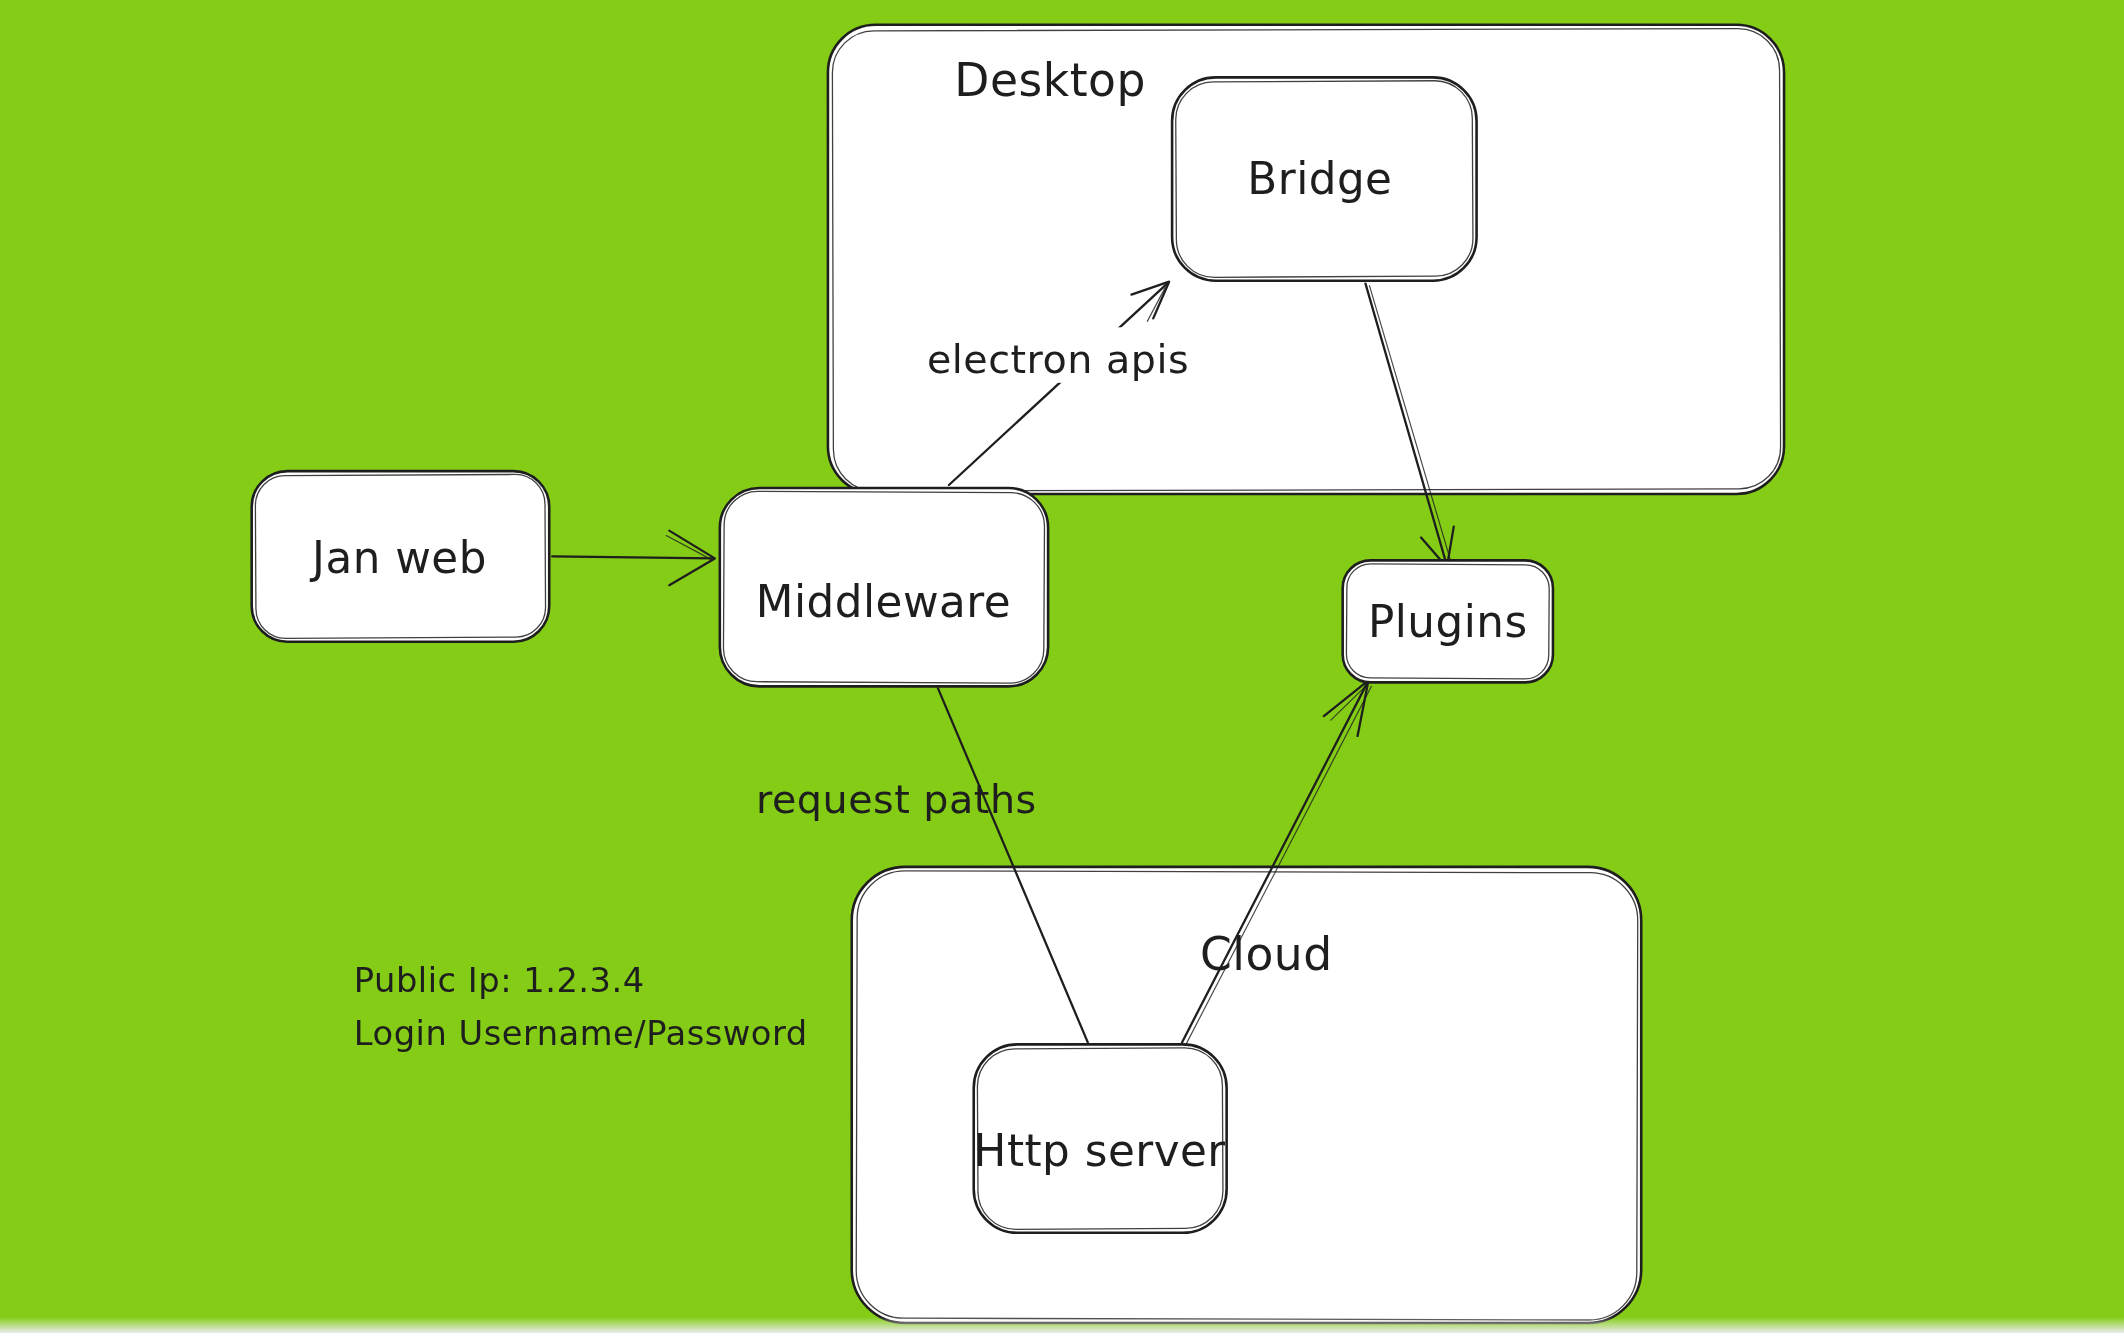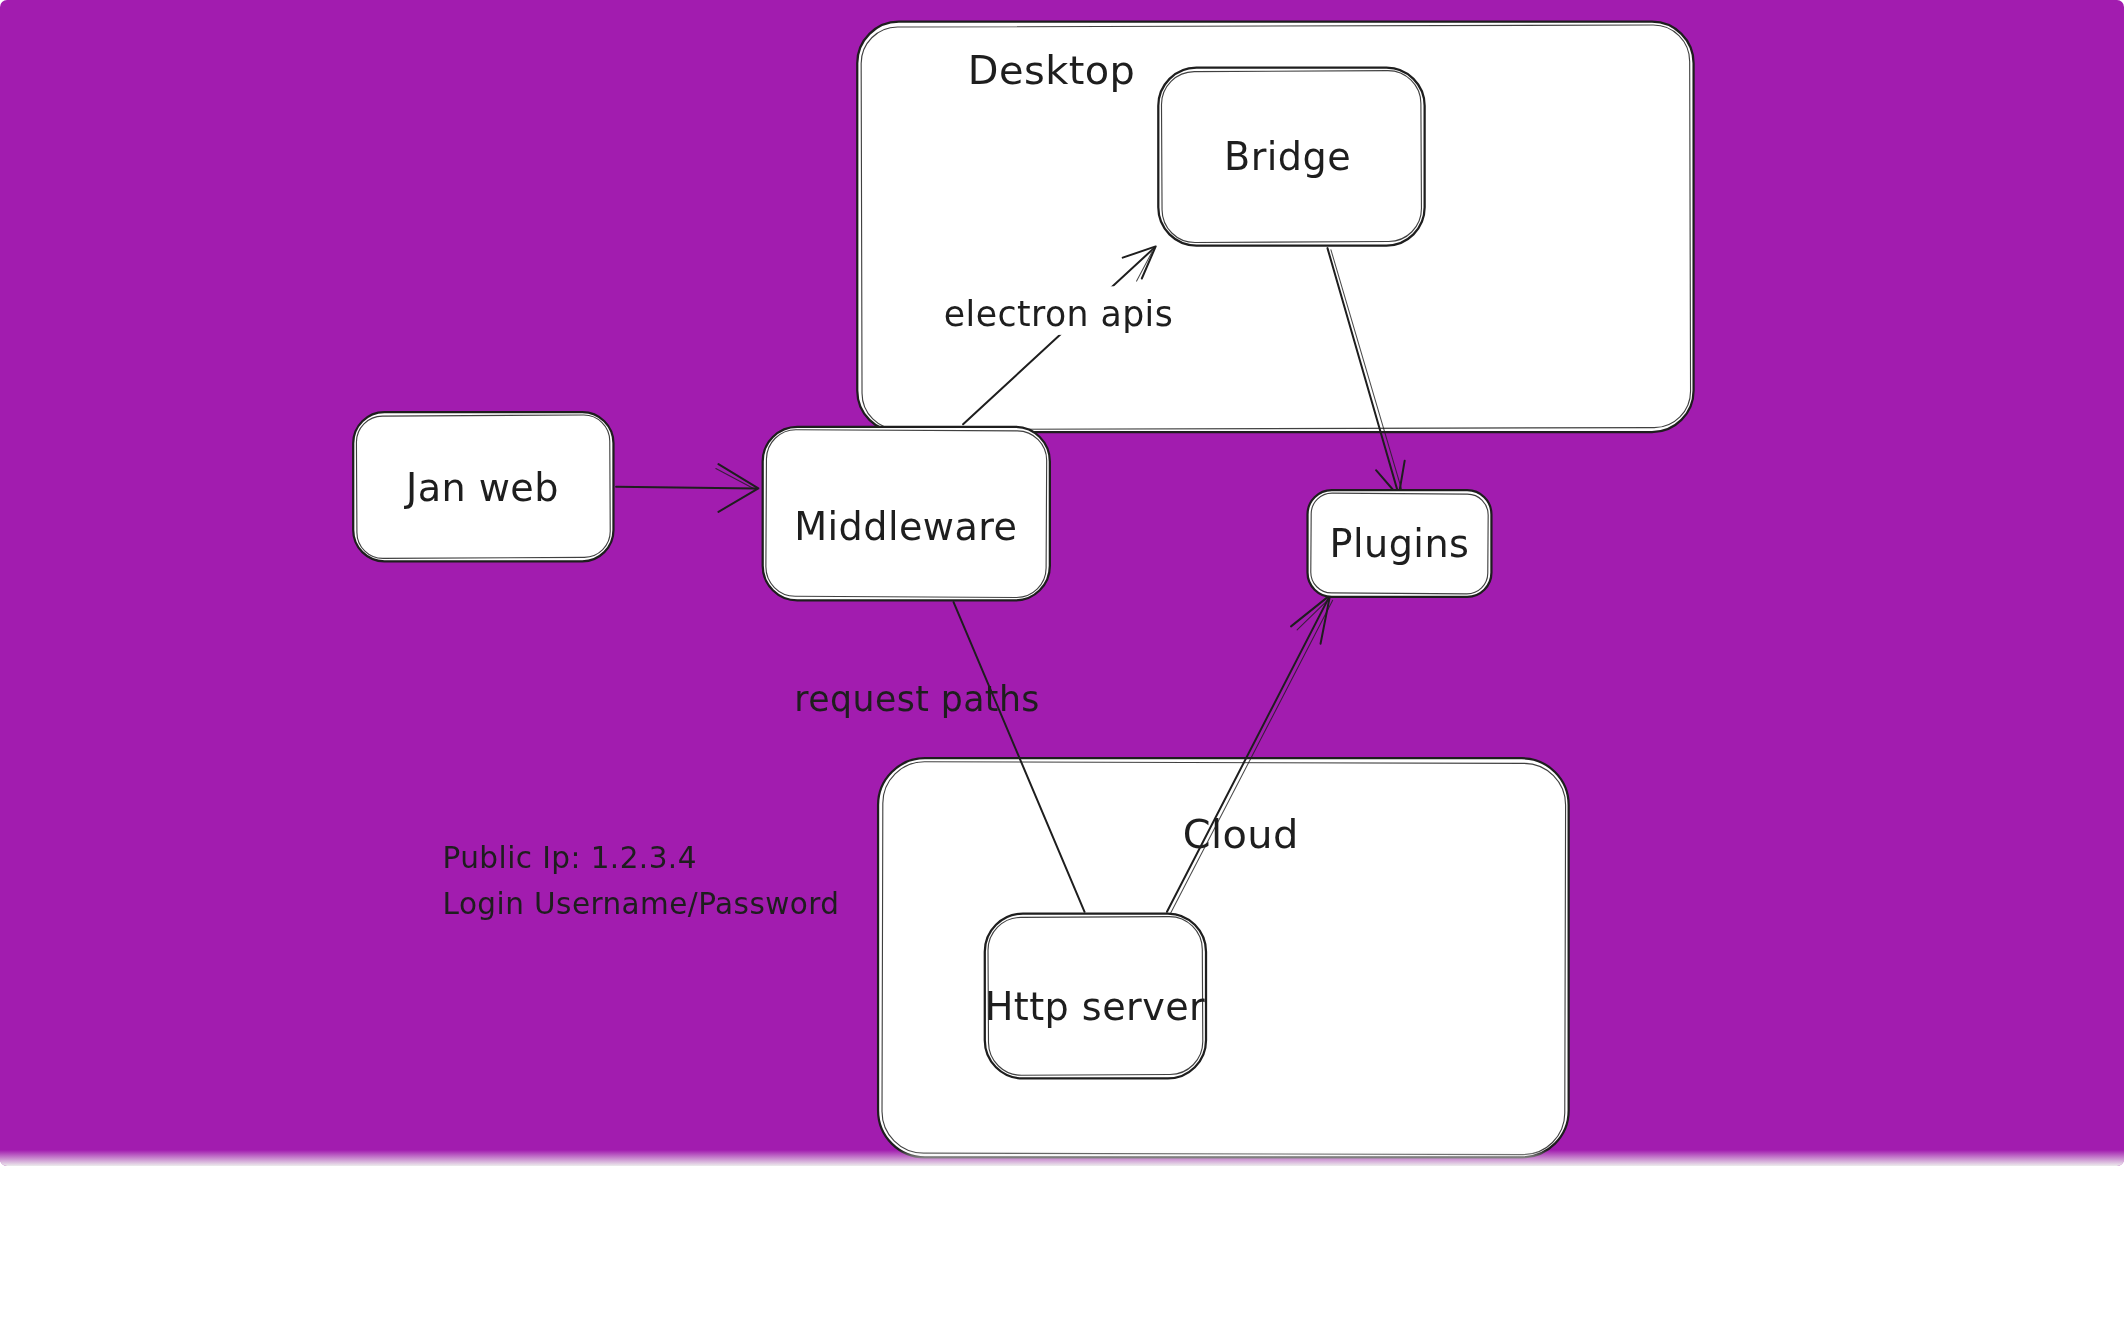--- a/index.html
+++ b/index.html
@@ -3,25 +3,24 @@
 <meta charset="utf-8">
 <style>
   html, body {
     margin: 0;
     padding: 0;
     background: #ffffff;
   }
   .stage {
     position: relative;
     width: 2124px;
-    height: 1166px;
-    background: #a21caf;
+    height: 1333px;
+    background: #84cc16;
     overflow: hidden;
     font-family: "DejaVu Sans", "Liberation Sans", sans-serif;
-    border-radius: 7px;
   }
   svg.canvas {
     position: absolute;
     left: 0; top: 0;
     width: 100%; height: 100%;
   }
   .box {
     fill: #ffffff;
     stroke: #1e1e1e;
     stroke-width: 2.6;

